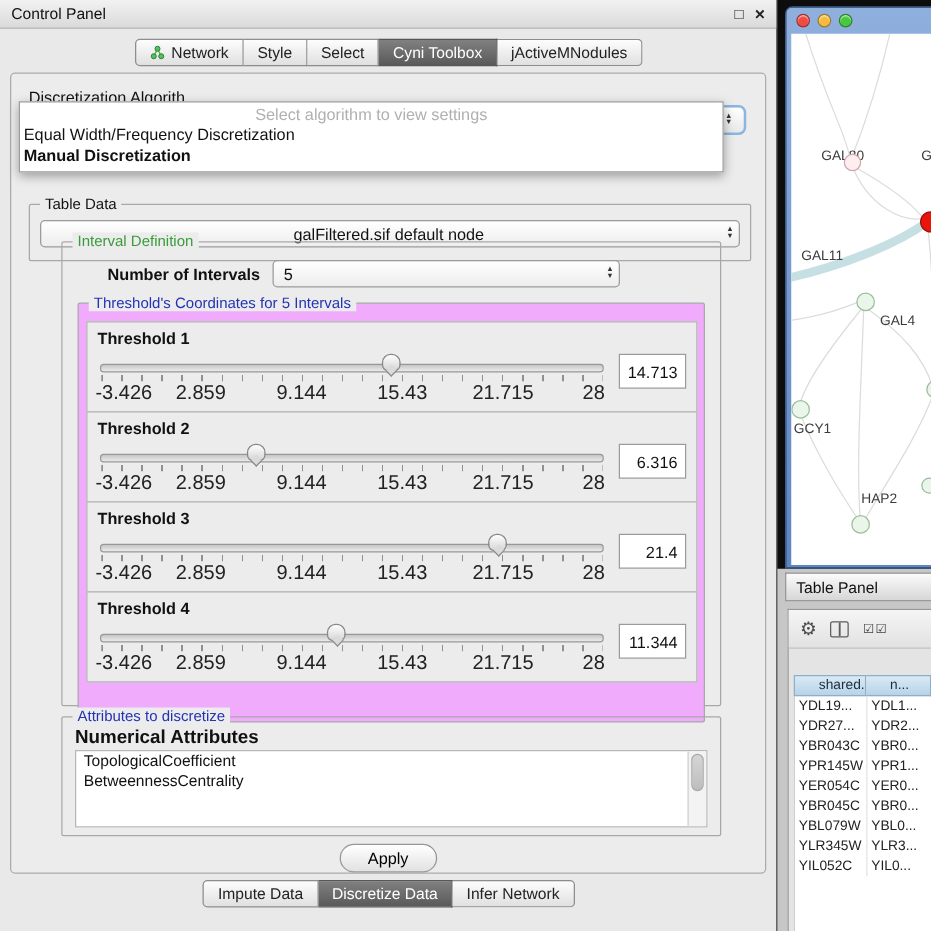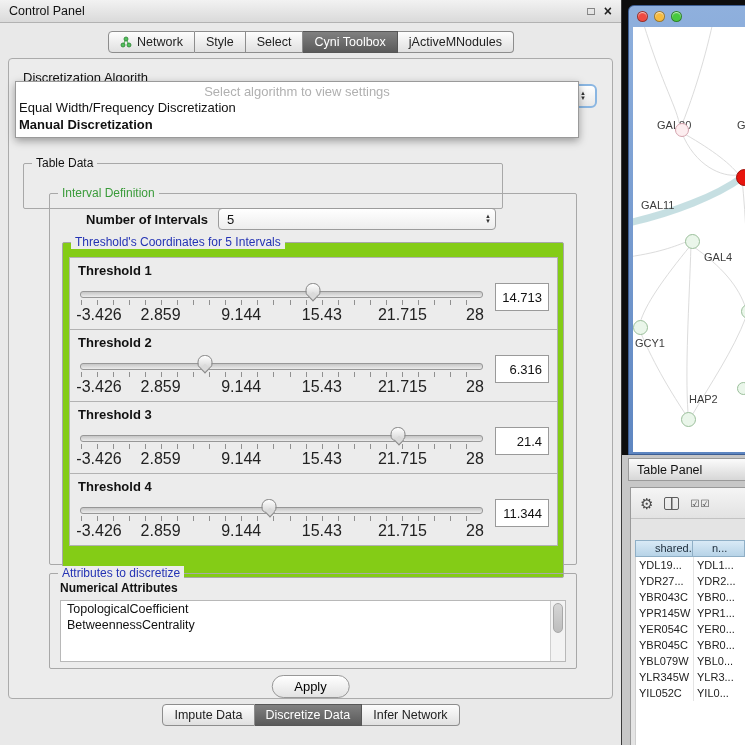--- a/index.html
+++ b/index.html
@@ -32,44 +32,44 @@
   .popup-option{padding:1px 3px;font-size:13px;white-space:nowrap;}
   .group{position:absolute;border:1px solid #a8a8a8;border-radius:2px;box-sizing:border-box;}
   .group-title{position:absolute;top:-8px;left:8px;background:#ececec;padding:0 4px;font-size:12px;line-height:14px;white-space:nowrap;}
   .gt-green{color:#3a9b3a;}
   .gt-blue{color:#2433b4;}
   .combo{display:flex;align-items:center;border:1px solid #9b9b9b;border-radius:4px;background:linear-gradient(#ffffff,#ededed);
     height:22px;padding:0 4px 0 8px;box-sizing:border-box;}
   .combo-text{flex:1;font-size:13px;white-space:nowrap;overflow:hidden;}
   .combo-arrows{display:flex;flex-direction:column;align-items:center;font-size:6px;line-height:5px;color:#333;font-style:normal;}
   .combo-arrows i{font-style:normal;}
-  .table-data-group{left:14px;top:104px;width:480px;height:46px;text-align:center;}
+  .table-data-group{left:14px;top:104px;width:578px;height:46px;text-align:center;}
   .table-data-group .combo{position:absolute;left:8px;top:12px;width:560px;}
   .interval-group{left:40px;top:134px;width:528px;height:372px;}
   .num-label{position:absolute;left:36px;top:18px;font-size:13px;}
   .num-combo{position:absolute;left:168px;top:14px;width:278px;}
-  .thresh-group{left:12px;top:48px;width:502px;height:336px;background:#84cc16;}
+  .thresh-group{left:12px;top:48px;width:502px;height:336px;background:#f0abfc;}
   .threshold-box{position:absolute;left:6px;width:489px;height:73px;border:1px solid #b2b2b2;box-sizing:border-box;background:#ececec;}
   .t-label{position:absolute;left:8px;top:5px;font-size:13px;font-weight:bold;}
   .t-row{position:absolute;left:10px;right:8px;top:23px;display:flex;align-items:flex-start;}
   .slider{flex:1;position:relative;height:44px;margin-right:12px;}
   .track{position:absolute;left:0;right:0;top:10px;height:5px;background:linear-gradient(#c6c6c6,#ebebeb);
     border:1px solid #979797;border-radius:3px;}
   .ticks{position:absolute;left:1px;right:1px;top:19px;height:5px;
     background:repeating-linear-gradient(to right,#909090 0,#909090 1px,transparent 1px,transparent 4%);}
   .tick-labels{position:absolute;left:0;right:0;top:25px;height:12px;}
   .tick-labels span{position:absolute;font-size:16px;color:#222;transform:translateX(-50%);white-space:nowrap;}
   .thumb{position:absolute;top:2px;width:15px;height:14px;transform:translateX(-50%);
     background:linear-gradient(#fefefe,#d6d6d6);border:1px solid #878787;border-radius:7px 7px 5px 5px;box-sizing:border-box;z-index:2;}
   .thumb:after{content:"";position:absolute;left:3.5px;top:9px;width:6px;height:6px;background:#dadada;
     border:1px solid #878787;border-top:none;border-left:none;transform:rotate(45deg);}
   .value-box{width:54px;height:28px;border:1px solid #9a9a9a;background:#fff;display:flex;align-items:center;
     justify-content:flex-end;padding:0 6px;font-size:13px;box-sizing:border-box;margin-top:2px;}
   .attr-group{left:40px;top:514px;width:528px;height:96px;}
-  .attr-heading{position:absolute;left:10px;top:7px;font-size:12px;font-weight:bold;}
+  .attr-heading{position:absolute;left:10px;top:7px;font-size:15px;font-weight:bold;}
   .attr-list{position:absolute;left:10px;top:26px;right:10px;bottom:6px;background:#fff;border:1px solid #b8b8b8;overflow:hidden;}
   .attr-item{font-size:12.5px;padding:1px 6px;white-space:nowrap;}
   .vscroll{position:absolute;right:0;top:0;bottom:0;width:14px;background:#f3f3f3;border-left:1px solid #cfcfcf;}
   .vthumb{position:absolute;left:1.5px;top:2px;width:10px;height:30px;border-radius:6px;background:linear-gradient(#d6d6d6,#bdbdbd);border:1px solid #a8a8a8;box-sizing:border-box;}
   .apply-btn{position:absolute;left:50%;transform:translateX(-50%);top:616px;height:23px;border:1px solid #979797;
     border-radius:12px;background:linear-gradient(#ffffff,#e2e2e2);padding:0 22px;font-size:13px;font-family:"Liberation Sans",sans-serif;}
   
   .right-bg{position:absolute;left:622px;top:0;width:123px;height:455px;background:#0d0d0d;}
   .south-area{position:absolute;left:622px;top:455px;width:123px;height:290px;background:#c7c7c7;}
   .network-window{position:absolute;left:628px;top:5px;width:130px;height:450px;background:linear-gradient(#8fb0dd,#5e86c1);
@@ -152,20 +152,27 @@
     </div>
 
     <div class="popup">
       <div class="popup-placeholder">Select algorithm to view settings</div>
       <div class="popup-option">Equal Width/Frequency Discretization</div>
       <div class="popup-option bold">Manual Discretization</div>
     </div>
 
     <div class="group table-data-group">
       <span class="group-title">Table Data</span>
+      <div class="combo">
+        <span class="combo-text">galFiltered.sif default node</span>
+        <span class="combo-arrows">
+          <i>▲</i>
+          <i>▼</i>
+        </span>
+      </div>
     </div>
 
     <div class="group interval-group">
       <span class="group-title gt-green">Interval Definition</span>
       <span class="num-label bold">Number of Intervals</span>
       <div class="combo num-combo">
         <span class="combo-text">5</span>
         <span class="combo-arrows">
           <i>▲</i>
           <i>▼</i>

